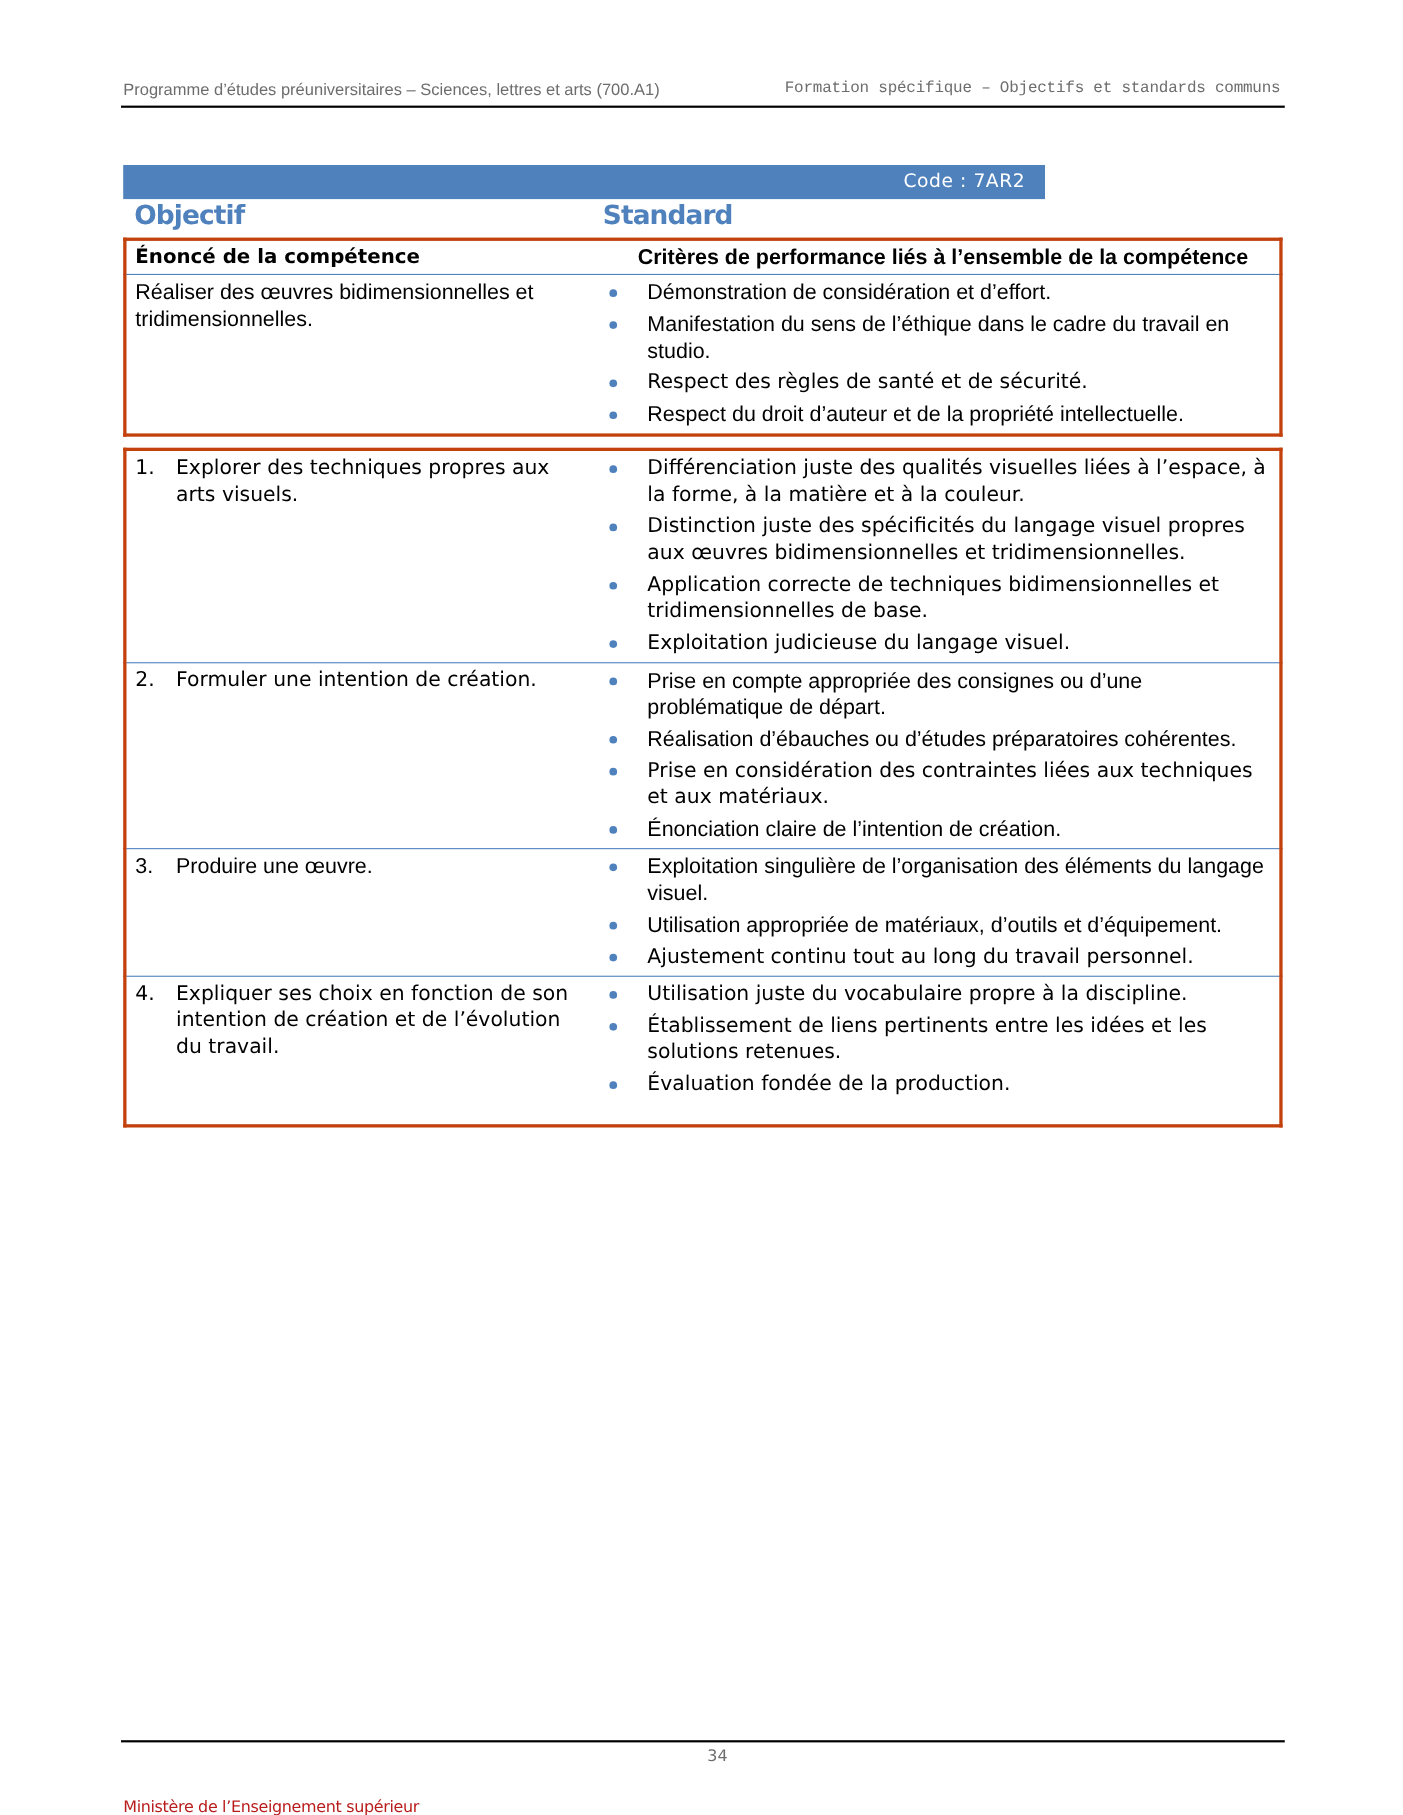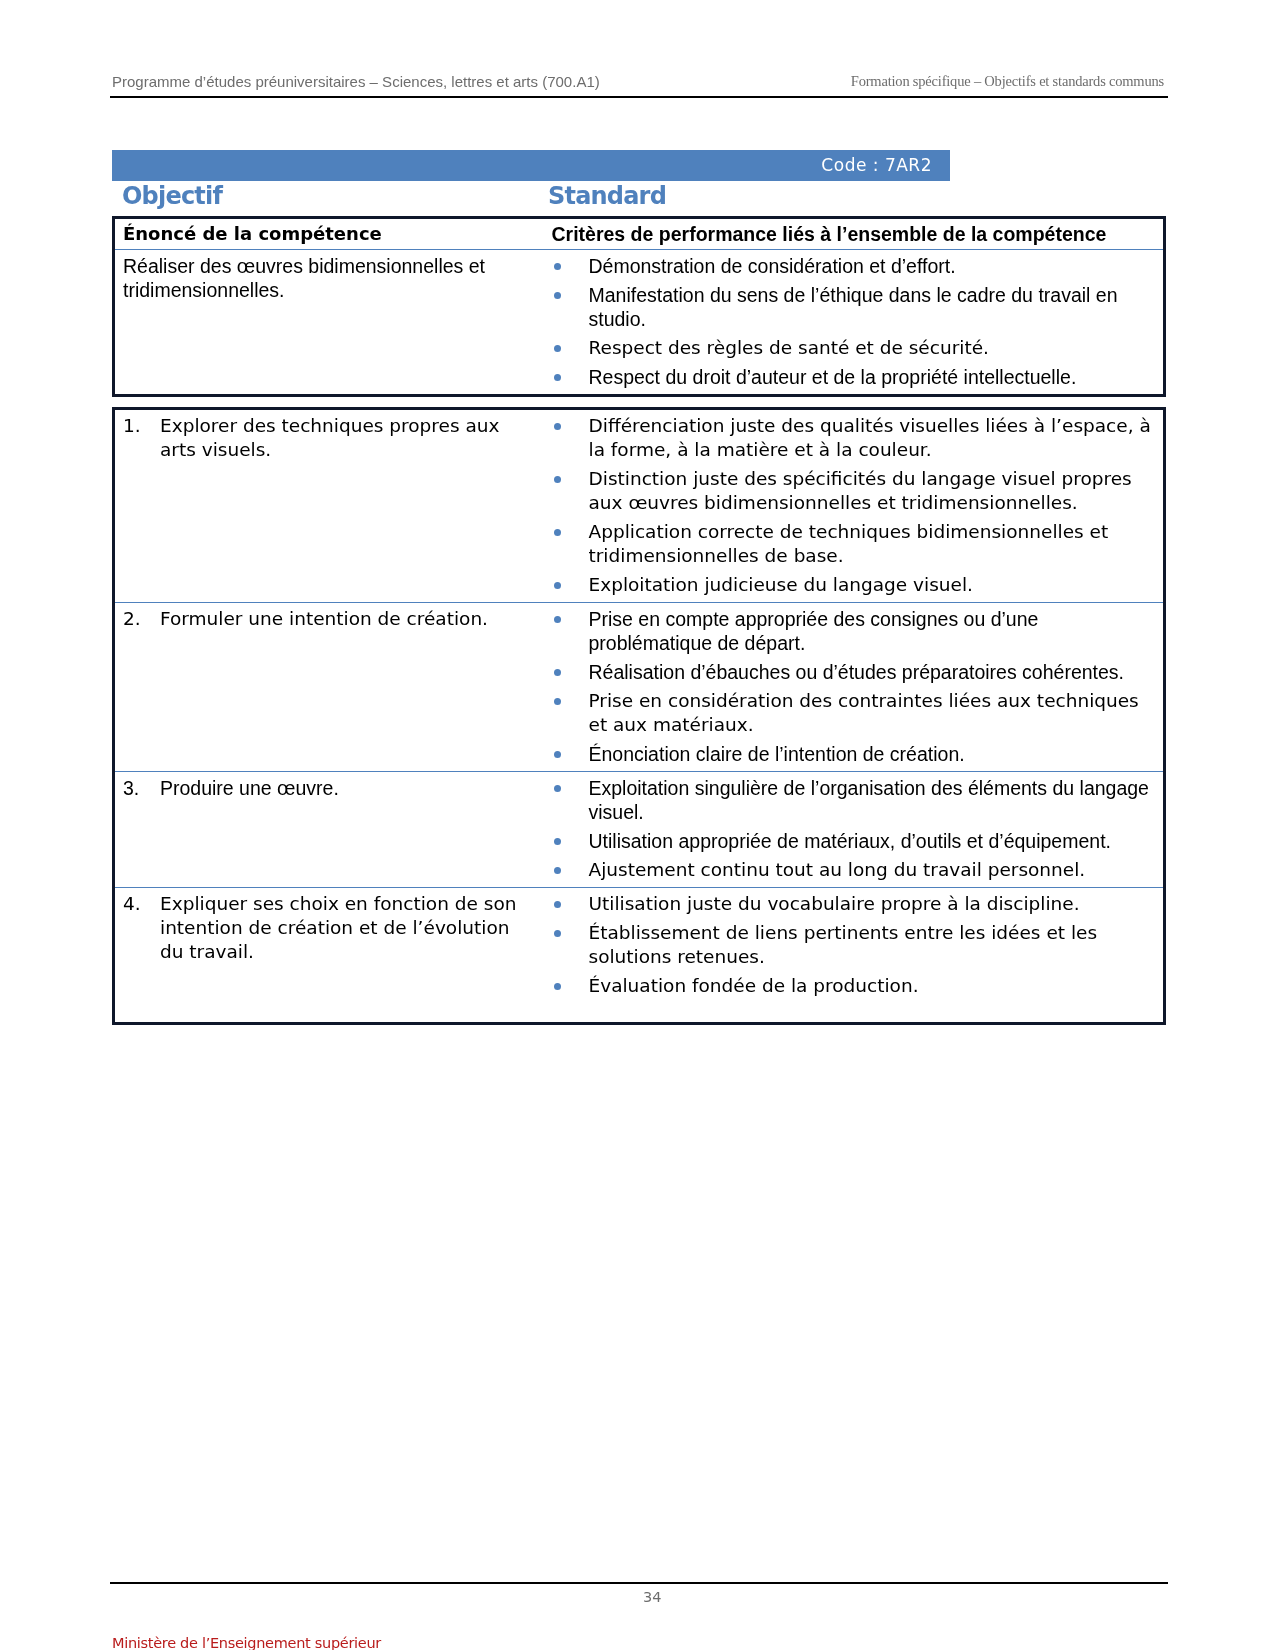--- a/index.html
+++ b/index.html
@@ -3,40 +3,40 @@
 <meta charset="utf-8">
 <style>
   html, body { margin: 0; padding: 0; background: #ffffff; }
   body { width: 1275px; height: 1650px; position: relative; overflow: hidden;
          font-family: "DejaVu Sans", sans-serif; color: #000; }
 
   .page-header { position: absolute; left: 110px; top: 72px; width: 1058px; height: 24px;
                  border-bottom: 2px solid #000; }
   .page-header .left { position: absolute; left: 2px; top: 1px; font-family: "Liberation Sans", sans-serif;
                        font-size: 15px; color: #6d6d6d; white-space: nowrap; }
-  .page-header .right { position: absolute; right: 4px; top: 1px; font-family: Liberation Serif, serif;
+  .page-header .right { position: absolute; right: 4px; top: 1px; font-family: Liberation Mono, monospace;
                         font-size: 14.5px; color: #6d6d6d; white-space: nowrap; letter-spacing: -0.2px; }
 
   .code-bar { position: absolute; left: 112px; top: 150px; width: 838px; height: 31px; background: #4f81bd;
               color: #ffffff; text-align: right; box-sizing: border-box; padding-right: 18px;
               font-size: 17px; line-height: 31px; letter-spacing: 0.5px; }
 
   .section-titles { position: absolute; left: 112px; top: 182px; width: 1051px; height: 34px; }
   .section-titles .t { position: absolute; top: 0; font-family: "DejaVu Sans", sans-serif;
                        font-weight: bold; font-size: 24px; color: #4f81bd; letter-spacing: -0.8px; }
   .section-titles .t.obj { left: 10px; }
   .section-titles .t.std { left: 436px; }
 
   table.comp { position: absolute; left: 112px; width: 1051px; border-collapse: collapse;
-               border: 3px solid #0f172a; table-layout: fixed; }
+               border: 3px solid #c2410c; table-layout: fixed; }
   table.comp td { vertical-align: top; padding: 0; border-top: 1px solid #4f81bd; }
   table.comp col.c1 { width: 426px; }
   table.comp col.c2 { width: 625px; }
   .th-cell { font-weight: bold; font-size: 18px; height: 30px; line-height: 30px; padding-left: 8px !important; }
-  .th-cell.right { padding-left: 12px !important; }
+  .th-cell.right { padding-left: 12px !important; text-align: center; }
   .th-cell.arial { font-family: "Liberation Sans", sans-serif; font-size: 19.5px; }
 
   .statement { font-family: "Liberation Sans", sans-serif; font-size: 19.5px; line-height: 24px;
                padding: 4px 8px 0 8px !important; }
 
   ul.crit { list-style: none; margin: 0; padding: 4px 10px 5px 12px; }
   ul.crit li { position: relative; padding-left: 37px; font-size: 18.5px; line-height: 24px; margin-bottom: 5px; }
   ul.crit li.arial { font-family: "Liberation Sans", sans-serif; font-size: 19.5px; }
   ul.crit li .bullet { position: absolute; left: 2px; top: 9px; width: 7px; height: 7px;
                        border-radius: 50%; background: #4f81bd; }

